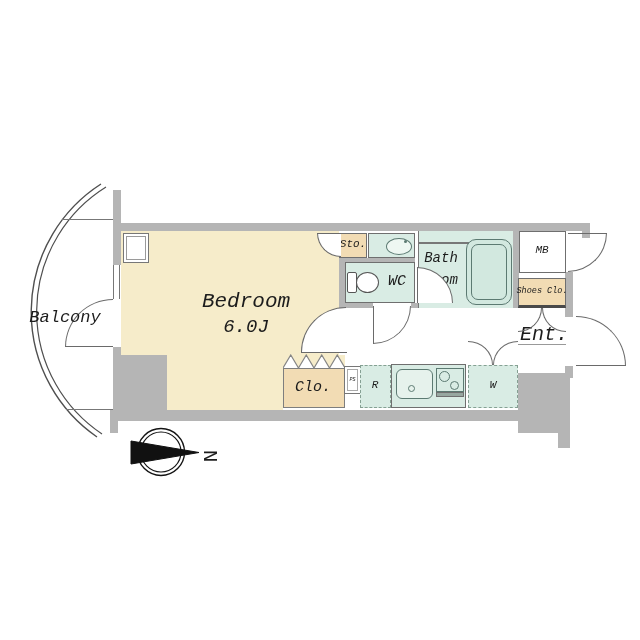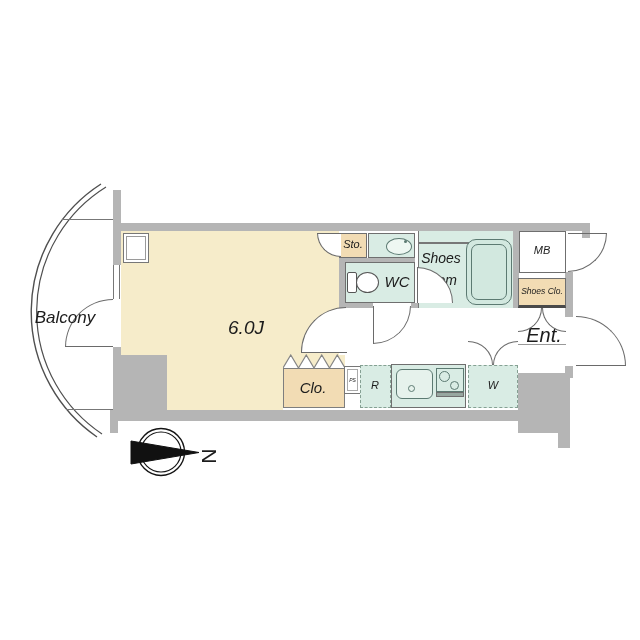--- a/index.html
+++ b/index.html
@@ -1,17 +1,17 @@
 <!DOCTYPE html>
 <html><head>
 <meta charset="utf-8">
 <style>
   html,body{margin:0;padding:0;background:#fff;}
   #plan{position:relative;width:640px;height:640px;background:#fff;overflow:hidden;
-        font-family:Liberation Sans, sans-serif;}
+        font-family:Liberation Mono, monospace;}
   .abs{position:absolute;}
   .wall{position:absolute;background:#b5b5b5;}
   .room{position:absolute;}
   .cream{background:#f6ecca;}
   .tan{background:#f2dcb4;}
   .teal{background:#d9ece4;}
   .box{position:absolute;border:1px solid #6f6f6f;box-sizing:border-box;}
   .dash{position:absolute;border:1.2px dashed #85a093;box-sizing:border-box;background:#d9ece4;}
   .lbl{position:absolute;transform:translate(-50%,-50%);font-style:italic;color:#1c1c1c;
        white-space:nowrap;text-align:center;line-height:1.2;}
@@ -67,21 +67,21 @@
   <div class="abs" style="left:347px;top:272px;width:10px;height:21px;background:#fff;border:1px solid #555;border-radius:2px;box-sizing:border-box;"></div>
   <div class="abs" style="left:356px;top:272px;width:23px;height:21px;background:#fff;border:1px solid #555;border-radius:50%;box-sizing:border-box;"></div>
   <div class="lbl" style="left:397px;top:282px;font-size:15px;">WC</div>
 
   <div class="room teal" style="left:418px;top:231px;width:95px;height:77px;border-left:1px solid #777;box-sizing:border-box;"></div>
   <div class="thinline" style="left:418px;top:242px;width:52px;height:1.5px;"></div>
   <div class="abs" style="left:466px;top:239px;width:46px;height:66px;background:#d2e8df;border:1.4px solid #5c7a72;border-radius:10px;box-sizing:border-box;">
     <div class="abs" style="left:4px;top:4px;right:4px;bottom:4px;border:1px solid #5c7a72;border-radius:7px;"></div>
   </div>
   <div class="lbl" style="left:441px;top:270px;font-size:14px;line-height:1.55;">
-    <span>Shoes</span><br>
+    <span>Bath</span><br>
     <span>room</span>
   </div>
 
   <div class="box" style="left:519px;top:231px;width:47px;height:42px;background:#fff;"></div>
   <div class="lbl" style="left:542px;top:251px;font-size:11px;">MB</div>
 
   <div class="box tan" style="left:518px;top:278px;width:48px;height:30px;border-bottom:3px solid #4a4a4a;"></div>
   <div class="lbl" style="left:542px;top:291px;font-size:8.5px;">Shoes Clo.</div>
 
   <div class="thinline" style="left:518px;top:344px;width:48px;height:1.2px;background:#999;"></div>
@@ -141,21 +141,21 @@
 
   <svg class="abs" style="left:20px;top:175px;" width="100" height="275">
     <path d="M 81,9 A 152,152 0 0 0 77,262" fill="none" stroke="#4f4f4f" stroke-width="1.4"></path>
     <path d="M 86,12 A 147,147 0 0 0 82,259" fill="none" stroke="#4f4f4f" stroke-width="1.2"></path>
   </svg>
   <div class="thinline" style="left:62px;top:219px;width:51px;height:1.4px;"></div>
   <div class="thinline" style="left:66px;top:409px;width:47px;height:1.4px;"></div>
   <div class="lbl" style="left:65px;top:318px;font-size:17px;">Balcony</div>
 
   <div class="lbl" style="left:246px;top:314px;font-size:21px;">
-    <br>
+    <span>Bedroom</span><br>
     <span style="font-size:19px;">6.0J</span>
   </div>
 
   <svg class="abs" style="left:125px;top:418px;" width="110" height="70">
     <circle cx="36" cy="34" r="23.5" fill="none" stroke="#141414" stroke-width="1.4"></circle>
     <circle cx="36" cy="34" r="20" fill="none" stroke="#141414" stroke-width="1.2"></circle>
     <polygon points="6,23 74,34.5 6,46" fill="#111" stroke="#111" stroke-width="1"></polygon>
   </svg>
   <div class="lbl" style="left:209px;top:456px;font-size:21px;font-style:normal;transform:translate(-50%,-50%) rotate(90deg);">N</div>
 

